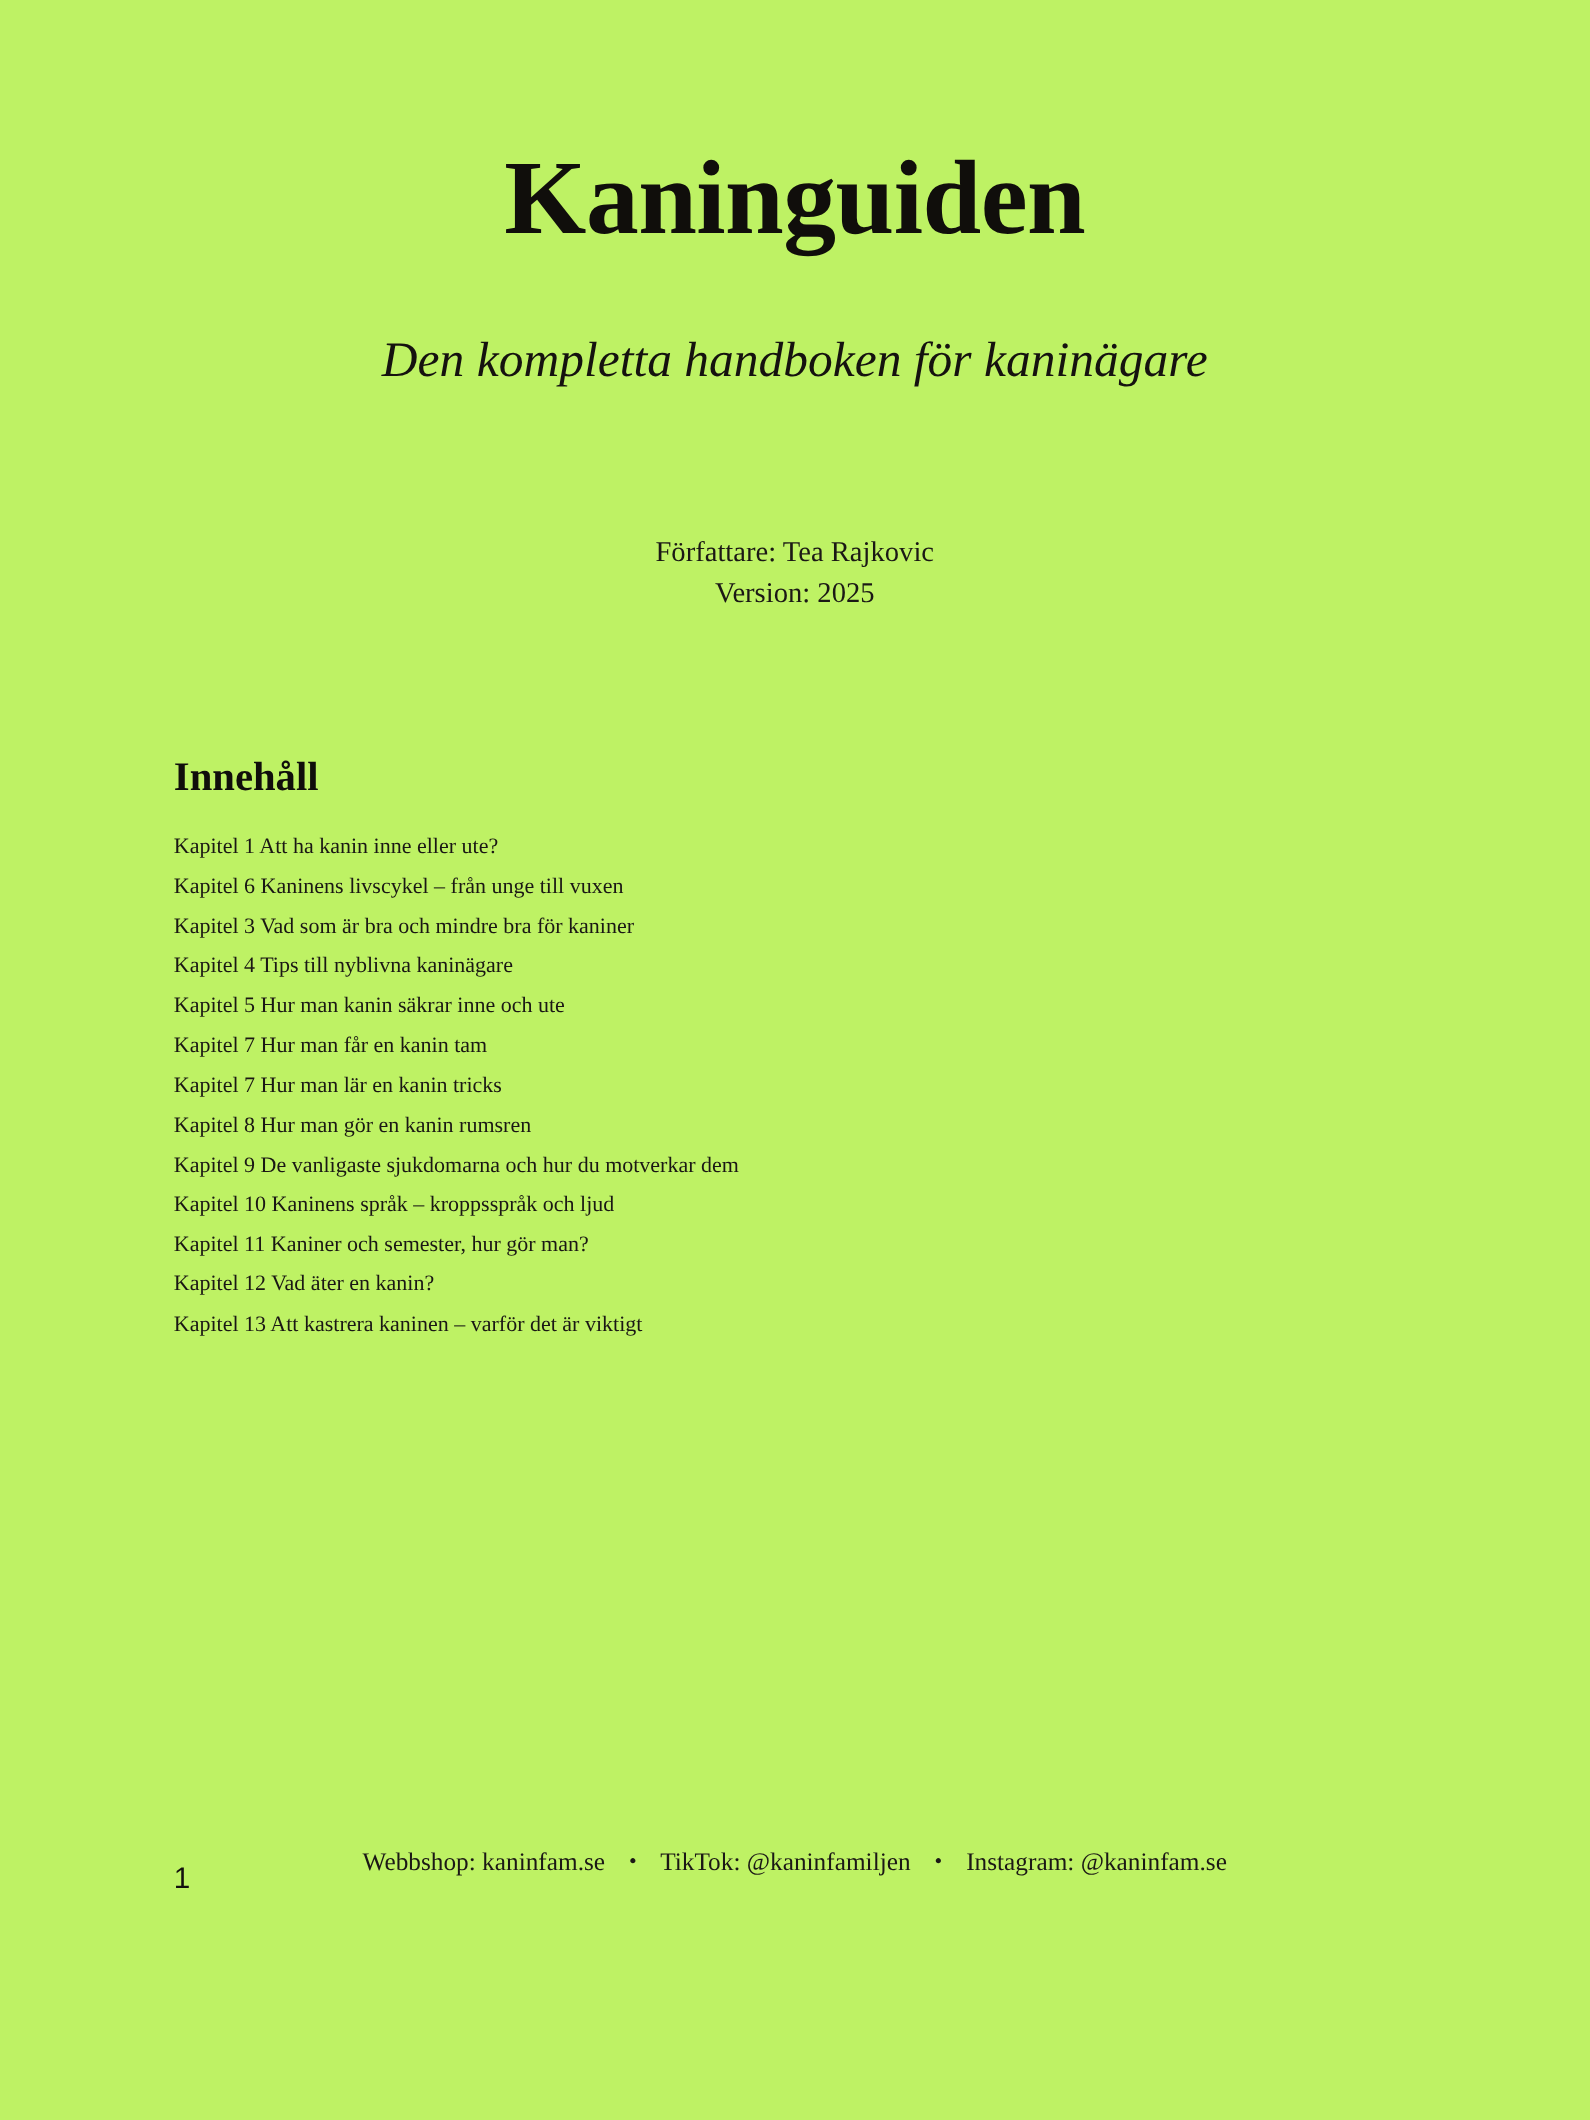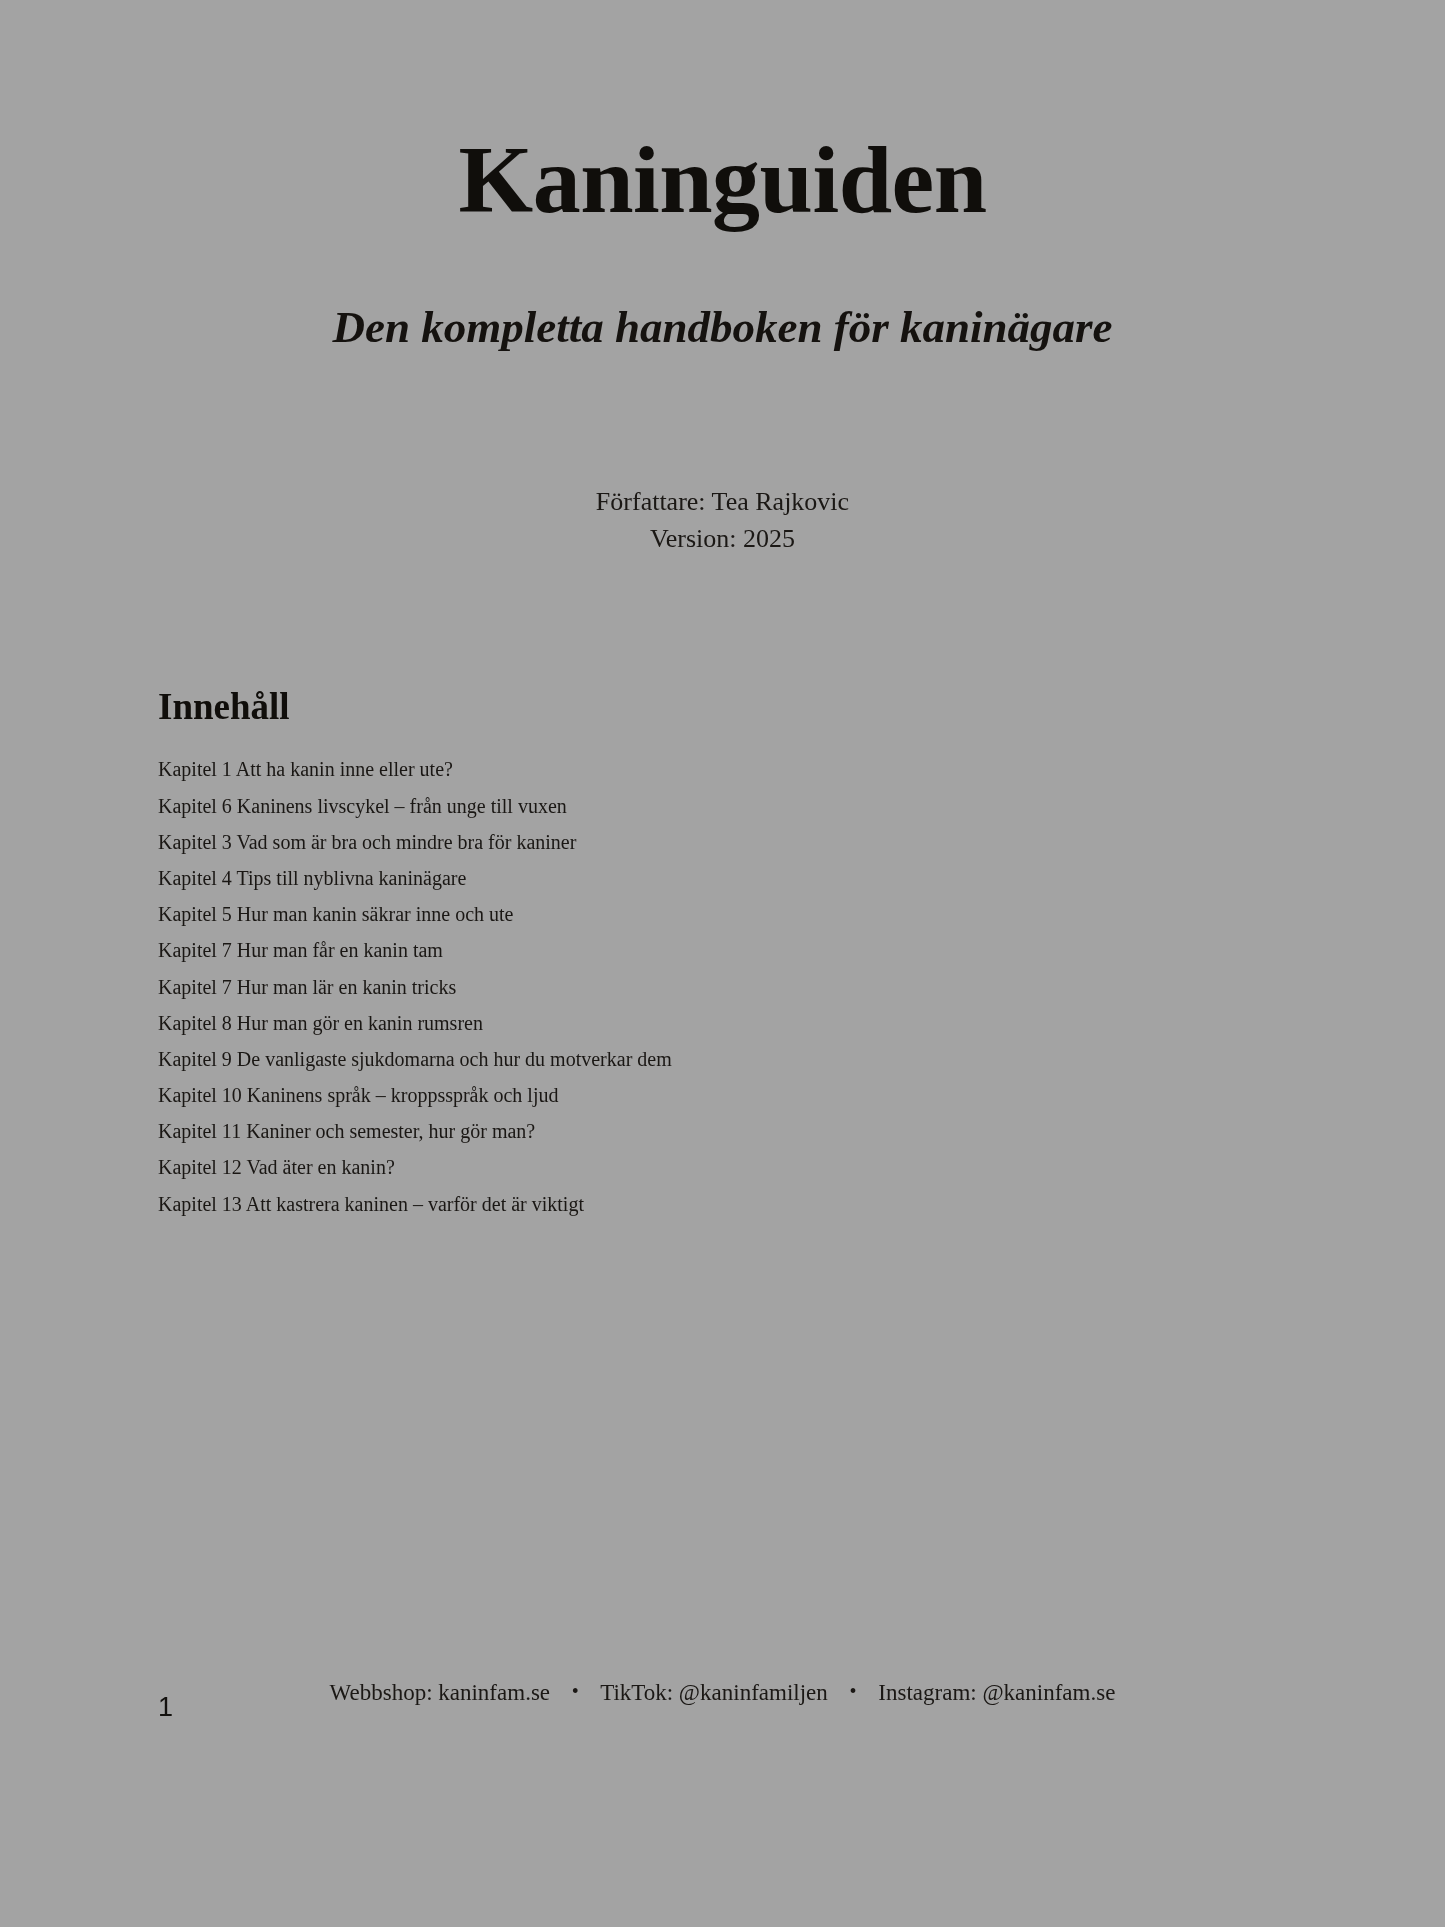--- a/index.html
+++ b/index.html
@@ -14,21 +14,21 @@
     font-family: "Liberation Serif", "DejaVu Serif", serif;
     color: #191714;
     position: relative;
     overflow: hidden;
     -webkit-font-smoothing: antialiased;
   }
 
   .page {
     position: absolute;
     inset: 0;
-    background: #a3a3a3;
+    background: #bef264;
   }
 
   
   .titleblock {
     position: absolute;
     left: 0;
     right: 0;
     top: 128px;
     text-align: center;
   }
@@ -37,21 +37,21 @@
     font-weight: 700;
     font-size: 96px;
     line-height: 1.08;
     letter-spacing: -0.5px;
     margin: 0;
     color: #100e0b;
   }
   .doc-subtitle {
     font-family: "Liberation Serif", "DejaVu Serif", serif;
     font-style: italic;
-    font-weight: 700;
+    font-weight: 400;
     font-size: 45px;
     line-height: 1.2;
     margin: 0;
     padding-top: 68px;
     color: #15120f;
   }
 
   .meta {
     position: absolute;
     left: 0;

